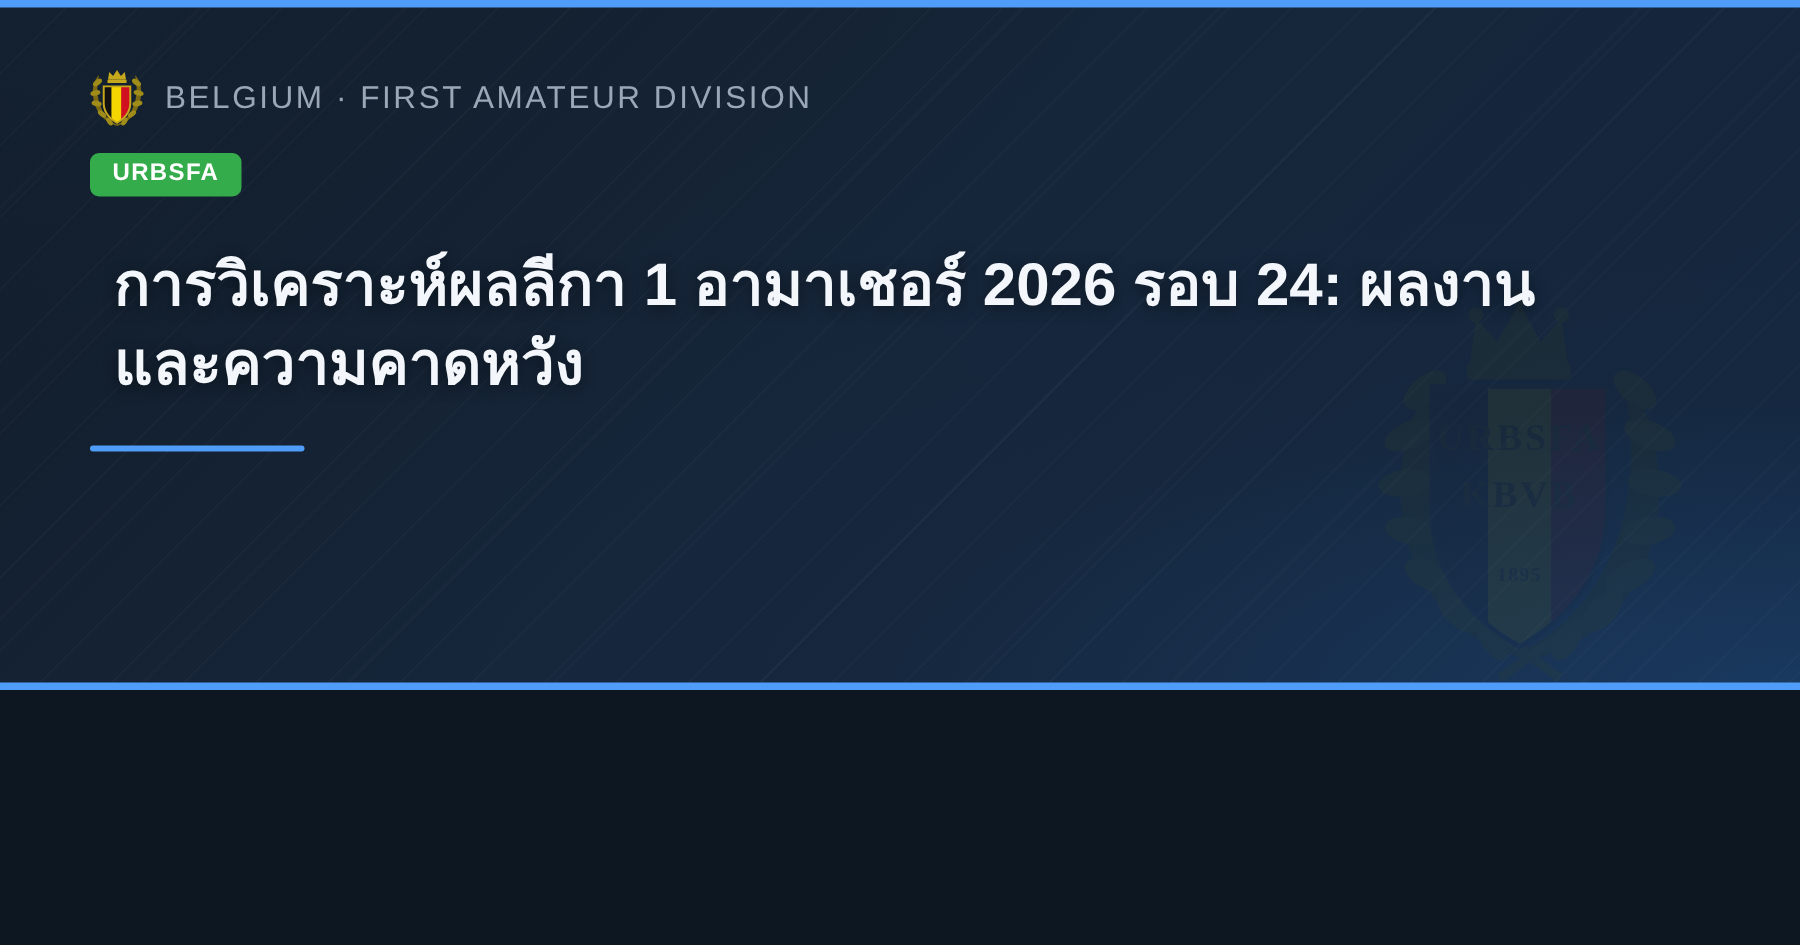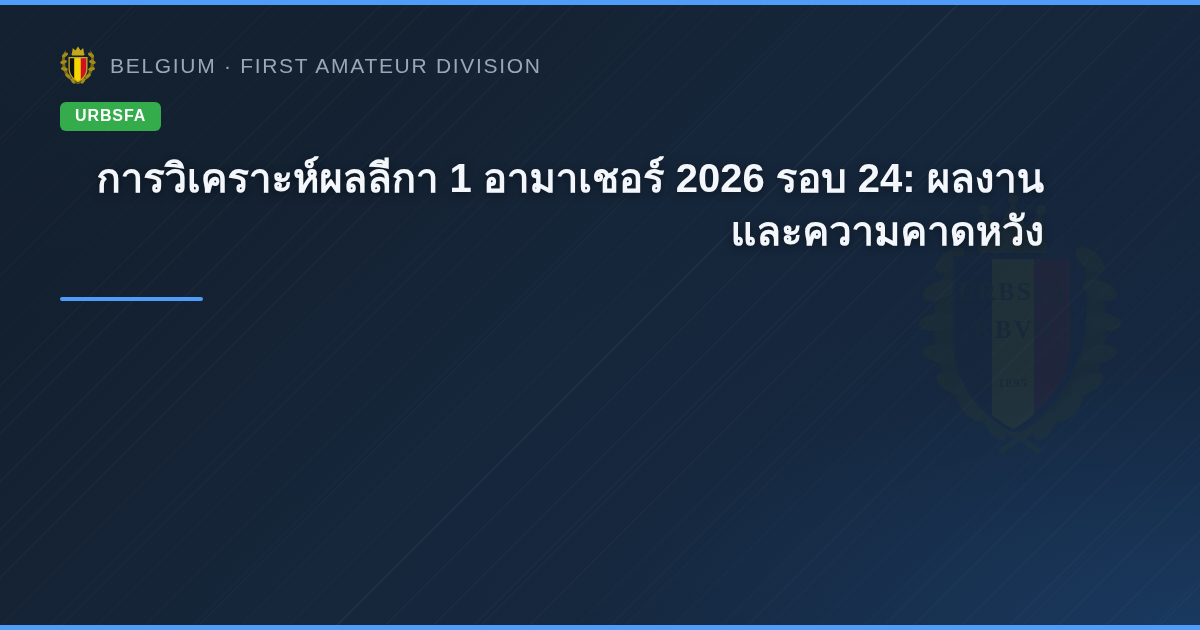--- a/index.html
+++ b/index.html
@@ -7,21 +7,21 @@
     padding: 0;
     background: #0d1722;
   }
   body {
     font-family: "Liberation Sans", "DejaVu Sans", sans-serif;
   }
 
   .og-card {
     position: relative;
     width: 1200px;
-    height: 630px;
+    height: 460px;
     overflow: hidden;
     background:
       radial-gradient(120% 100% at 100% 100%, rgba(30,72,122,0.55) 0%, rgba(23,45,74,0.18) 42%, rgba(0,0,0,0) 70%),
       radial-gradient(95% 85% at 0% 0%, rgba(20,34,50,0.85) 0%, rgba(13,23,34,0) 65%),
       linear-gradient(135deg, #111c29 0%, #16263a 48%, #14273f 100%);
   }
 
   
   .texture {
     position: absolute;
@@ -95,28 +95,27 @@
     letter-spacing: 0.9px;
     line-height: 1;
   }
 
   
   .title {
     position: absolute;
     left: 60px;
     top: 148px;
     width: 980px;
-    margin: 4px;
+    margin: 16px;
     font-size: 40px;
     line-height: 53px;
     font-weight: bold;
     color: #f3f7fc;
     letter-spacing: 0px;
     text-shadow: 0 2px 10px rgba(0,0,0,0.45);
-    text-align: right;
   }
 
   .accent-bar {
     position: absolute;
     left: 60px;
     top: 297px;
     width: 143px;
     height: 4px;
     background: #4f9cf9;
     border-radius: 2px;

